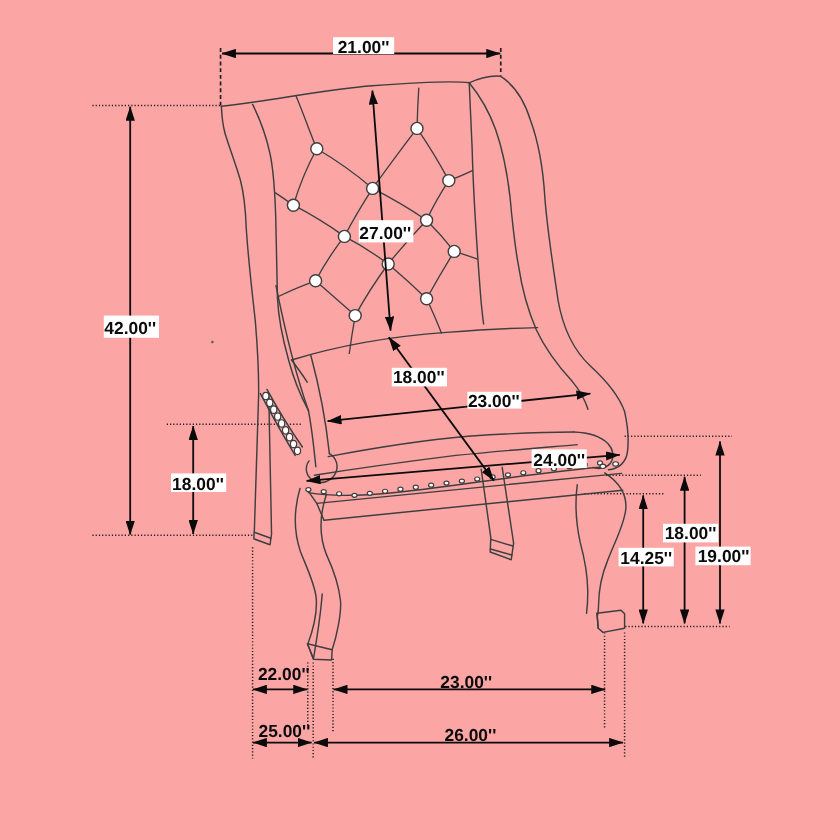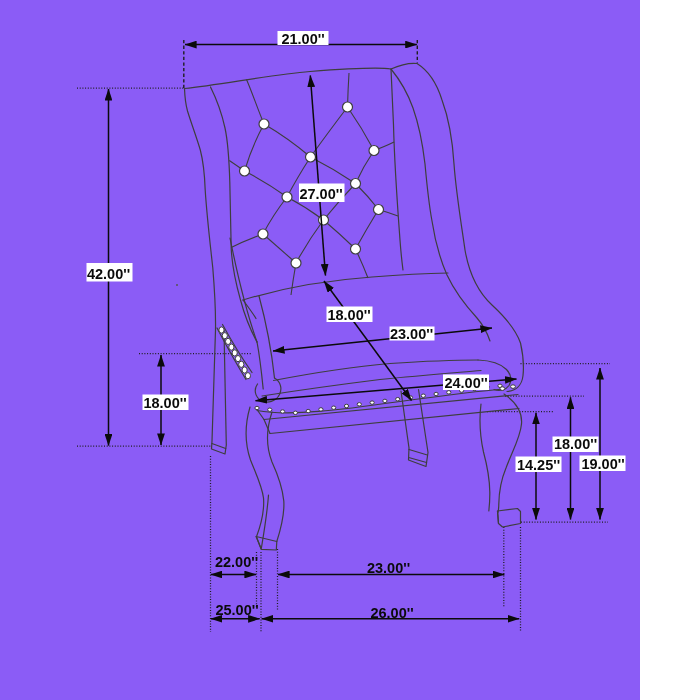--- a/index.html
+++ b/index.html
@@ -1,16 +1,16 @@
 <!DOCTYPE html>
 <html><head>
 <meta charset="utf-8">
 <style>
 html,body{margin:0;padding:0;background:#fff;}
-#wrap{width:640px;height:700px;position:relative;background:#8b5cf6;overflow:hidden;}
+#wrap{width:700px;height:700px;position:relative;background:#fca5a5;overflow:hidden;}
 text{font-family:"Liberation Sans",sans-serif;font-weight:bold;fill:#0b0b0b;}
 .lbl{font-size:14.5px;}
 </style>
 </head>
 <body>
 <div id="wrap">
 <svg width="700" height="700" viewBox="0 0 700 700" xmlns="http://www.w3.org/2000/svg">
 <defs>
 <marker id="ah" viewBox="0 0 12 7.8" refX="11.6" refY="3.9" markerWidth="12" markerHeight="7.8" orient="auto-start-reverse" markerUnits="userSpaceOnUse">
 <path d="M0,0 L12,3.9 L0,7.8 Z" fill="#0b0b0b"></path>

